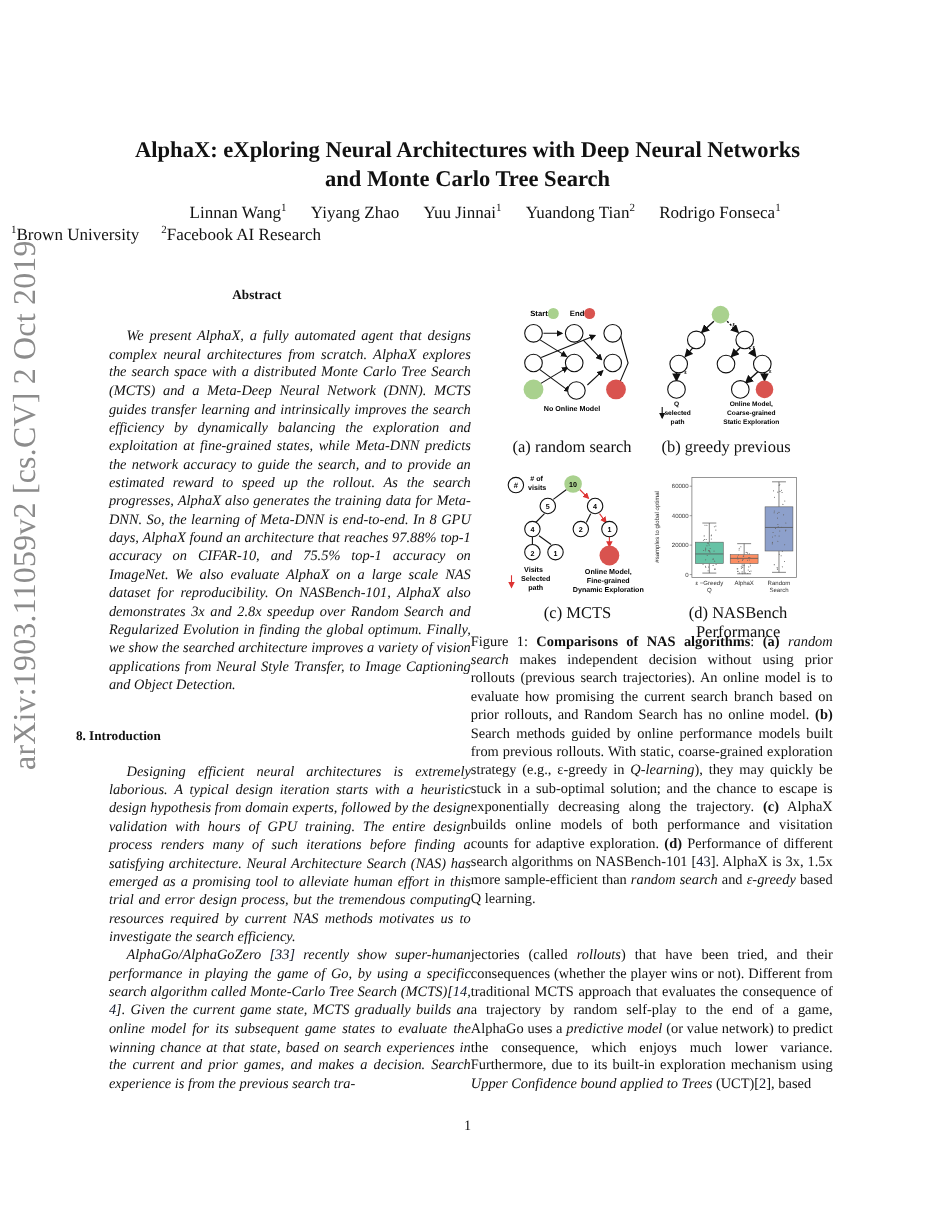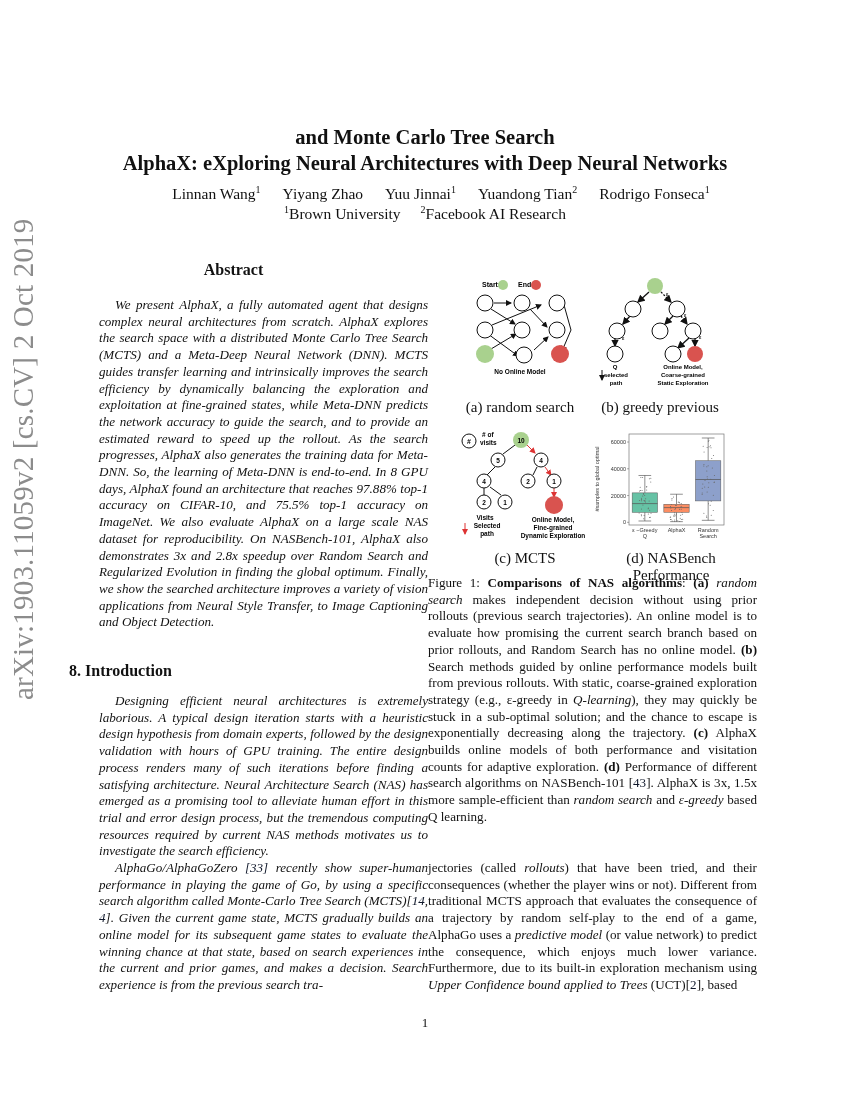--- a/index.html
+++ b/index.html
@@ -1,43 +1,43 @@
 <!DOCTYPE html>
 <html><head>
 <meta charset="utf-8">
 <style>
   html,body{margin:0;padding:0;background:#fff;}
   body{width:850px;height:1100px;position:relative;overflow:hidden;font-family:"Liberation Serif","DejaVu Serif",serif;color:#111;}
   .abs{position:absolute;}
   .title{left:0;width:850px;top:124px;text-align:center;font-size:20.5px;font-weight:bold;line-height:26px;}
   .authors{left:16px;width:850px;top:184px;text-align:center;font-size:15.5px;line-height:20px;}
   .authors span.au{margin:0 11px;}
-  .affil{left:0;width:850px;top:204px;text-align:center;font-size:15.5px;line-height:20px;}
+  .affil{left:0;width:850px;top:204px;text-align:left;font-size:15.5px;line-height:20px;}
   .affil span{margin:0 10px;}
   sup{font-size:10px;vertical-align:6px;line-height:0;}
   .arxiv{left:-183px;top:470px;width:420px;height:40px;transform:rotate(-90deg);font-size:29px;color:#8c8c8c;white-space:nowrap;text-align:center;letter-spacing:0.2px;}
   .col-left{left:69px;width:329px;margin-left:30px;}
   .col-right{left:428px;width:329px;}
-  h2{margin:0;font-size:16px;font-weight:bold;}
+  h2{margin:0;font-size:12px;font-weight:bold;}
   .abs-head{top:261px;left:69px;width:329px;text-align:center;}
   p{margin:0;}
   .just{text-align:justify;font-size:13.1px;line-height:16.7px;hyphens:manual;}
   .ind{text-indent:16px;font-style:italic;}
   .it{font-style:italic;}
   .cite{color:#0f172a;}
   .fig-caption-sub{font-size:15px;text-align:center;position:absolute;}
   .pagenum{left:0;width:850px;top:1015px;text-align:center;font-size:13px;}
   svg text{font-family:"Liberation Sans","DejaVu Sans",sans-serif;}
 </style>
 </head>
 <body>
 
 <div class="abs title">
+  <div>AlphaX: eXploring Neural Architectures with Deep Neural Networks</div>
   <div>and Monte Carlo Tree Search</div>
-  <div>AlphaX: eXploring Neural Architectures with Deep Neural Networks</div>
 </div>
 
 <div class="abs authors" id="authors"><span class="au-wrap" style="margin: 0px 11px;"><span class="au" style="margin: 0px;">Linnan Wang</span><sup>1</sup></span><span class="au-wrap" style="margin: 0px 11px;"><span class="au" style="margin: 0px;">Yiyang Zhao</span></span><span class="au-wrap" style="margin: 0px 11px;"><span class="au" style="margin: 0px;">Yuu Jinnai</span><sup>1</sup></span><span class="au-wrap" style="margin: 0px 11px;"><span class="au" style="margin: 0px;">Yuandong Tian</span><sup>2</sup></span><span class="au-wrap" style="margin: 0px 11px;"><span class="au" style="margin: 0px;">Rodrigo Fonseca</span><sup>1</sup></span></div>
 <div class="abs affil" id="affils"><span><sup>1</sup><span style="margin: 0px;">Brown University</span></span><span><sup>2</sup><span style="margin: 0px;">Facebook AI Research</span></span></div>
 
 <div class="abs arxiv">arXiv:1903.11059v2  [cs.CV]  2 Oct 2019</div>
 
 <h2 class="abs abs-head">Abstract</h2>
 <p class="abs col-left just ind it" style="top:297px;">We present AlphaX, a fully automated agent that designs complex neural architectures from scratch. AlphaX explores the search space with a distributed Monte Carlo Tree Search (MCTS) and a Meta-Deep Neural Network (DNN). MCTS guides transfer learning and intrinsically improves the search efficiency by dynamically balancing the exploration and exploitation at fine-grained states, while Meta-DNN predicts the network accuracy to guide the search, and to provide an estimated reward to speed up the rollout. As the search progresses, AlphaX also generates the training data for Meta-DNN. So, the learning of Meta-DNN is end-to-end. In 8 GPU days, AlphaX found an architecture that reaches 97.88% top-1 accuracy on CIFAR-10, and 75.5% top-1 accuracy on ImageNet. We also evaluate AlphaX on a large scale NAS dataset for reproducibility. On NASBench-101, AlphaX also demonstrates 3x and 2.8x speedup over Random Search and Regularized Evolution in finding the global optimum. Finally, we show the searched architecture improves a variety of vision applications from Neural Style Transfer, to Image Captioning and Object Detection.</p>
 

